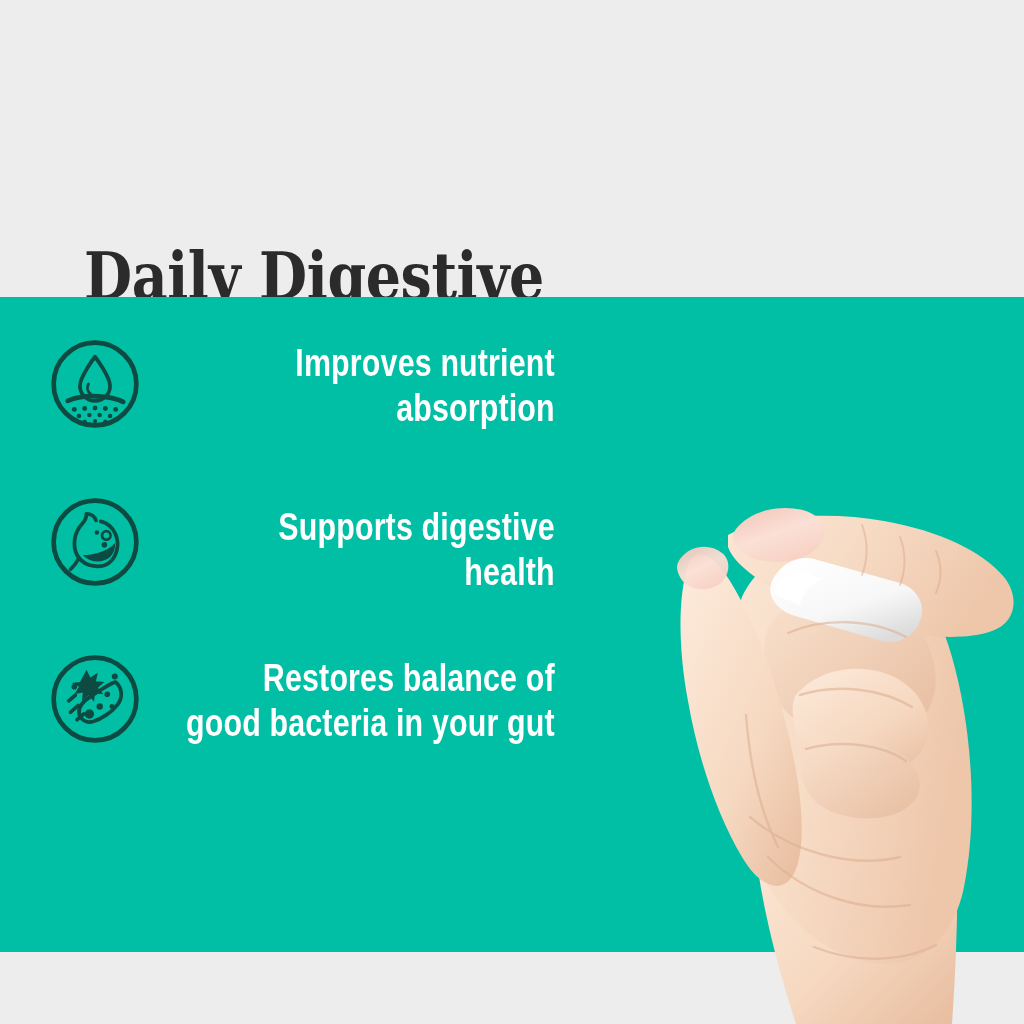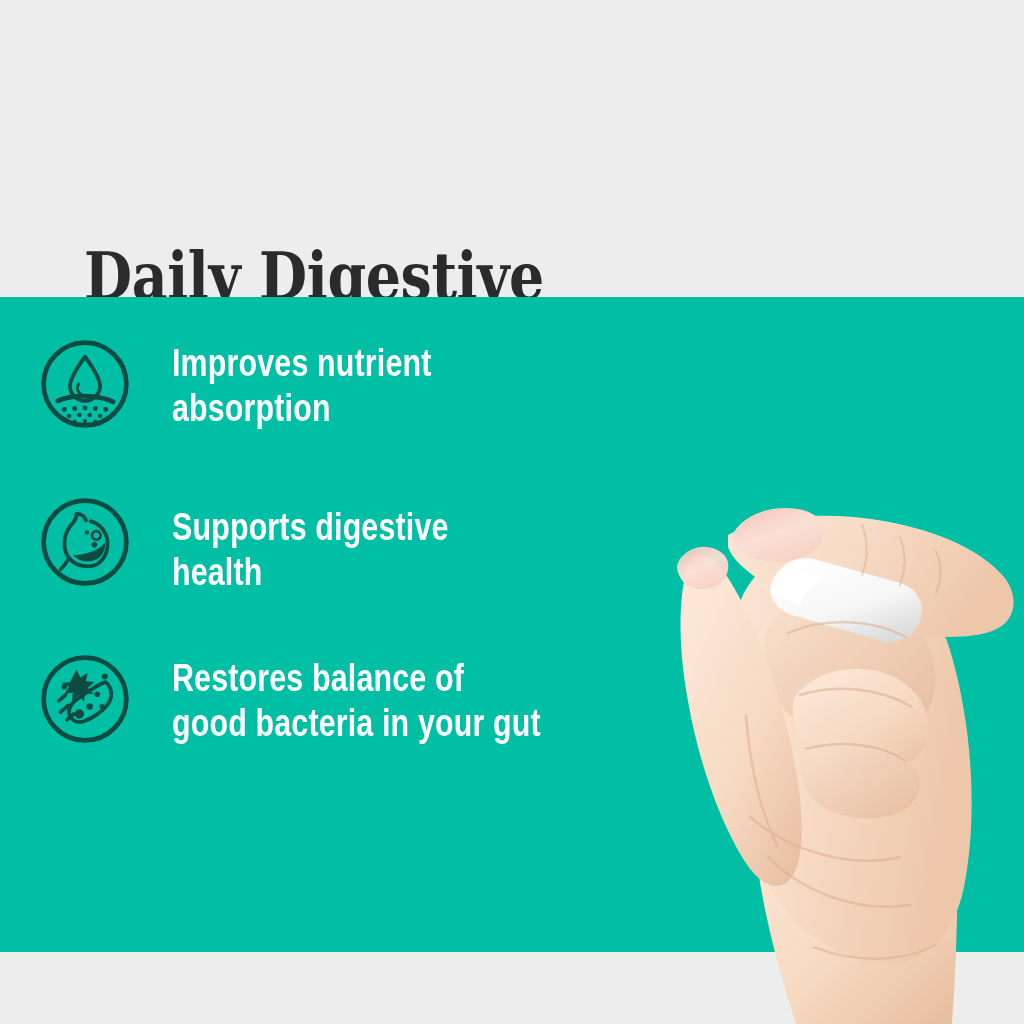--- a/index.html
+++ b/index.html
@@ -66,24 +66,25 @@
   .features {
     position: absolute;
     left: 0;
     top: 297px;
     width: 660px;
     height: 655px;
   }
 
   .feature-row {
     position: absolute;
-    left: 38px;
+    left: 48px;
     width: 600px;
     display: flex;
     align-items: flex-start;
+    text-align: right;
   }
   .feature-row.r0 { top: 40px; }
   .feature-row.r1 { top: 198px; }
   .feature-row.r2 { top: 355px; }
   .feature-row.r3 { top: 513px; }
 
   .icon-badge {
     flex: 0 0 auto;
     width: 94px;
     height: 94px;

